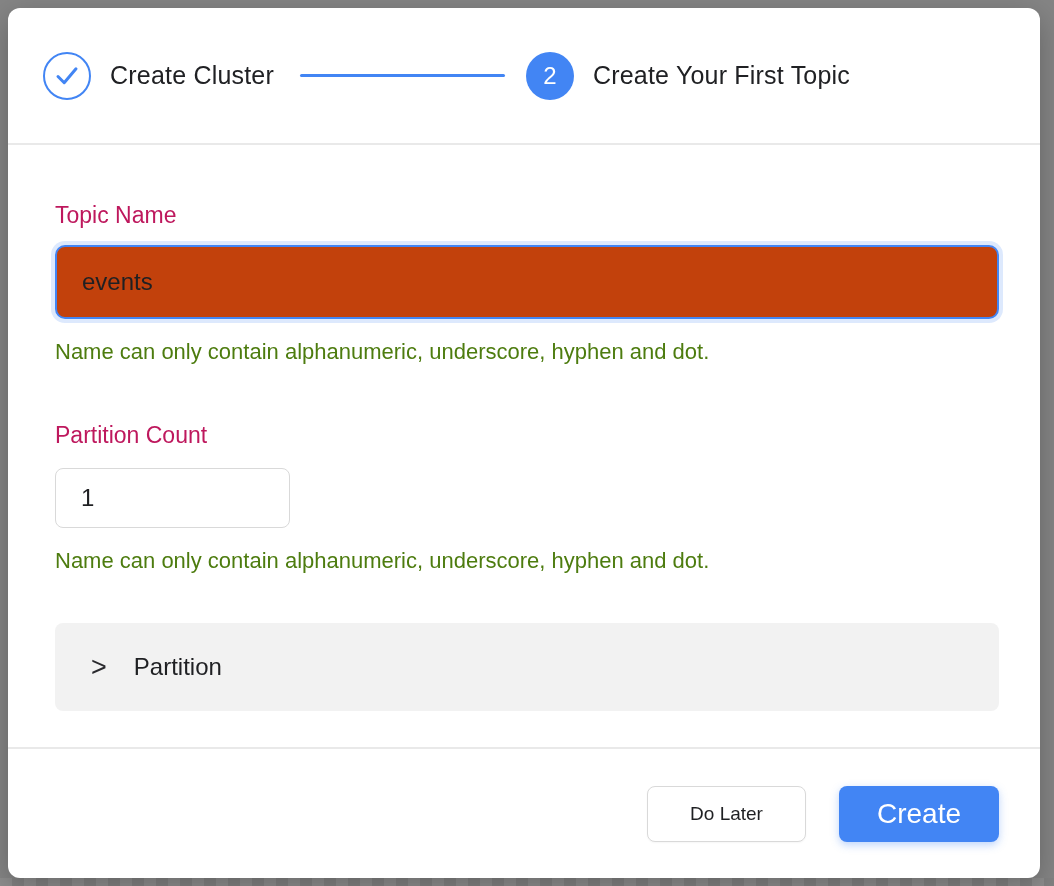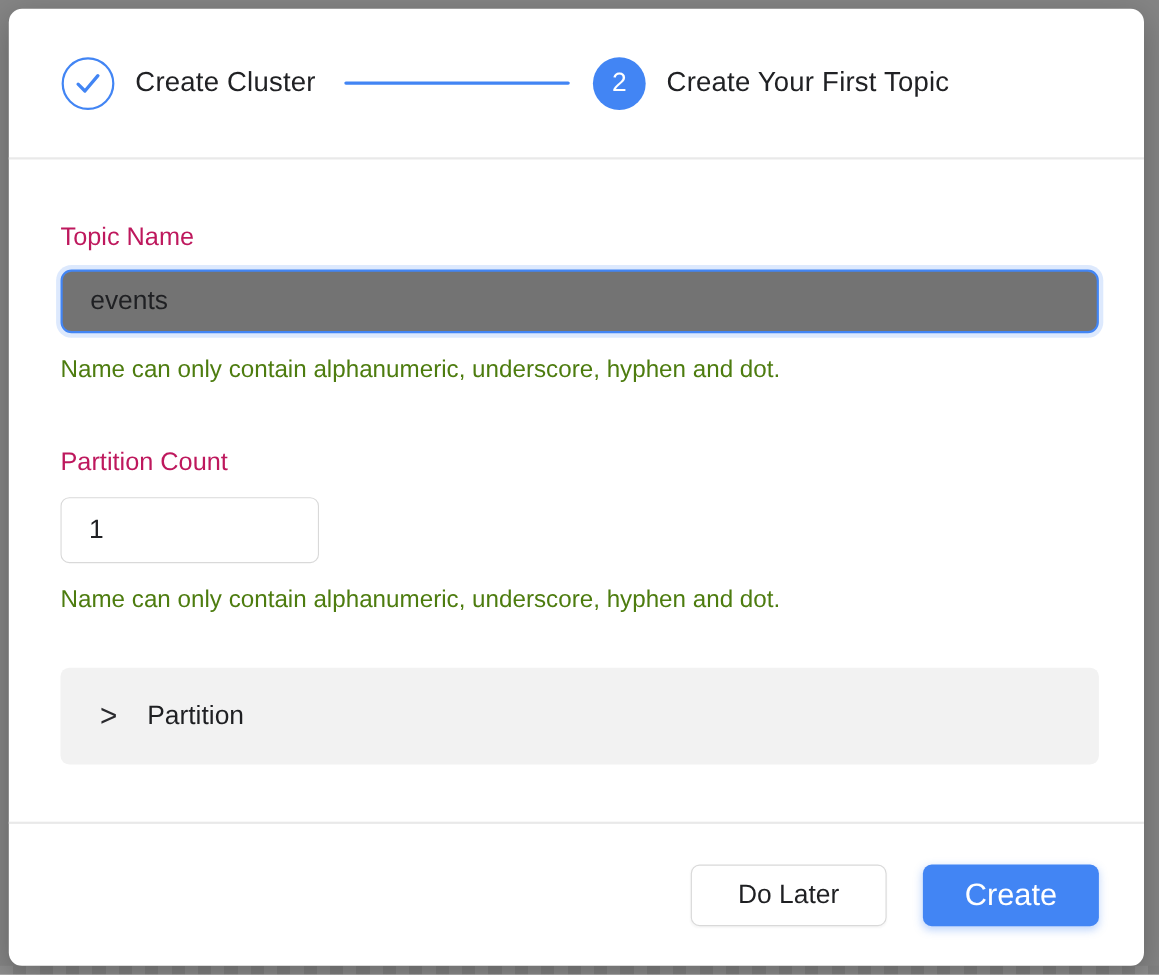--- a/index.html
+++ b/index.html
@@ -21,21 +21,21 @@
     width: 1032px; height: 870px;
     background: #ffffff; border-radius: 12px;
     display: flex; flex-direction: column;
     box-shadow: 0 8px 30px rgba(0,0,0,0.25);
   }
 
   
   .header {
     height: 135px; flex: none;
     display: flex; align-items: center;
-    padding: 0 41px 0 48px;
+    padding: 0 41px 0 35px;
   }
   .step { display: flex; align-items: center; }
   .check-circle {
     width: 48px; height: 48px; flex: none;
     border: 2.5px solid var(--accent);
     border-radius: 50%;
     display: flex; align-items: center; justify-content: center;
   }
   .step-num {
     width: 48px; height: 48px; flex: none;
@@ -51,27 +51,27 @@
   }
 
   .divider { height: 2px; flex: none; background: #E9E9E9; }
 
   
   .body { flex: 1; padding: 56px 41px 0 47px; }
 
   .field-label { display: block; font-size: 23px; font-weight: 400; color: #be185d; line-height: 28px; }
 
   .text-input {
-    display: block; width: 100%; height: 58px;
+    display: block; width: 100%; height: 74px;
     margin-top: 16px; padding: 0 25px;
     font-family: inherit; font-size: 24px; color: #1F2023;
     border: 2px solid var(--accent); border-radius: 10px;
     outline: none;
     box-shadow: 0 0 0 4px rgba(66,133,244,0.18);
-    background: #737373;
+    background: #c2410c;
   }
   .small-input {
     display: block; width: 235px; height: 60px;
     margin-top: 19px; padding: 0 25px;
     font-family: inherit; font-size: 24px; color: #1F2023;
     border: 1px solid #D9D9D9; border-radius: 8px;
     outline: none; background: #ffffff;
   }
   .helper { margin-top: 19px; font-size: 22px; color: #4d7c0f; line-height: 28px; }
 
@@ -88,21 +88,21 @@
 
   
   .footer {
     height: 129px; flex: none;
     display: flex; align-items: center; justify-content: flex-end;
     gap: 33px; padding: 0 41px;
   }
   button { font-family: inherit; cursor: pointer; }
   .btn-secondary {
     height: 56px; padding: 0 42px;
-    font-size: 24px; color: #1F2023;
+    font-size: 19px; color: #1F2023;
     background: #ffffff; border: 1px solid #D9D9D9; border-radius: 8px;
     box-shadow: 0 1px 2px rgba(0,0,0,0.04);
   }
   .btn-primary {
     height: 56px; padding: 0 38px;
     font-size: 28px; color: #ffffff;
     background: var(--accent); border: none; border-radius: 8px;
     box-shadow: 0 3px 8px rgba(66,133,244,0.35);
   }
 

